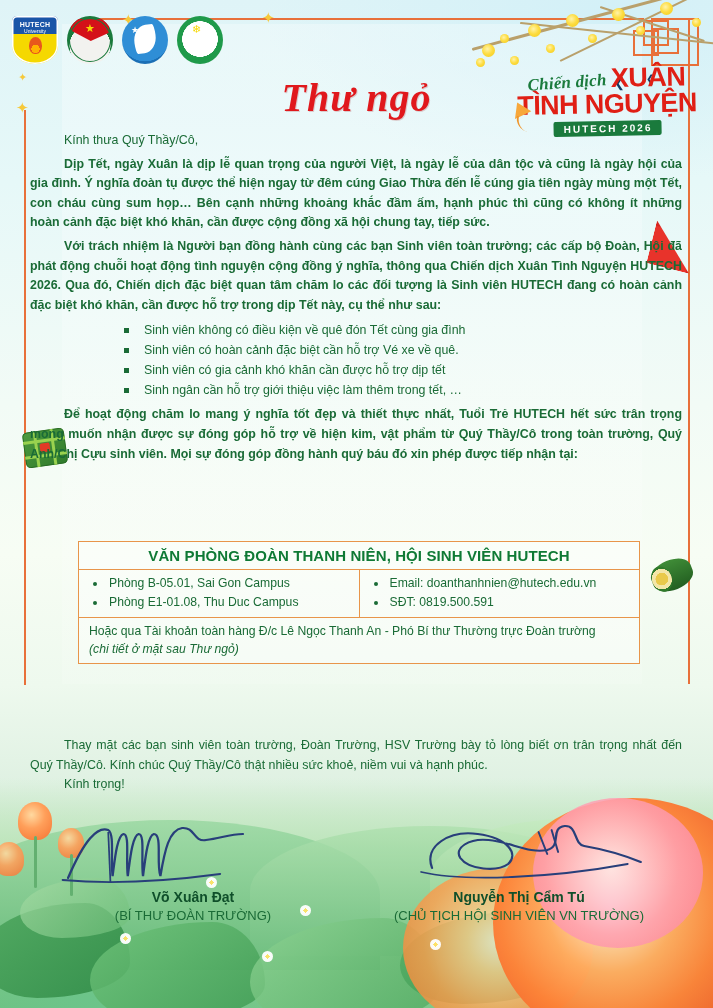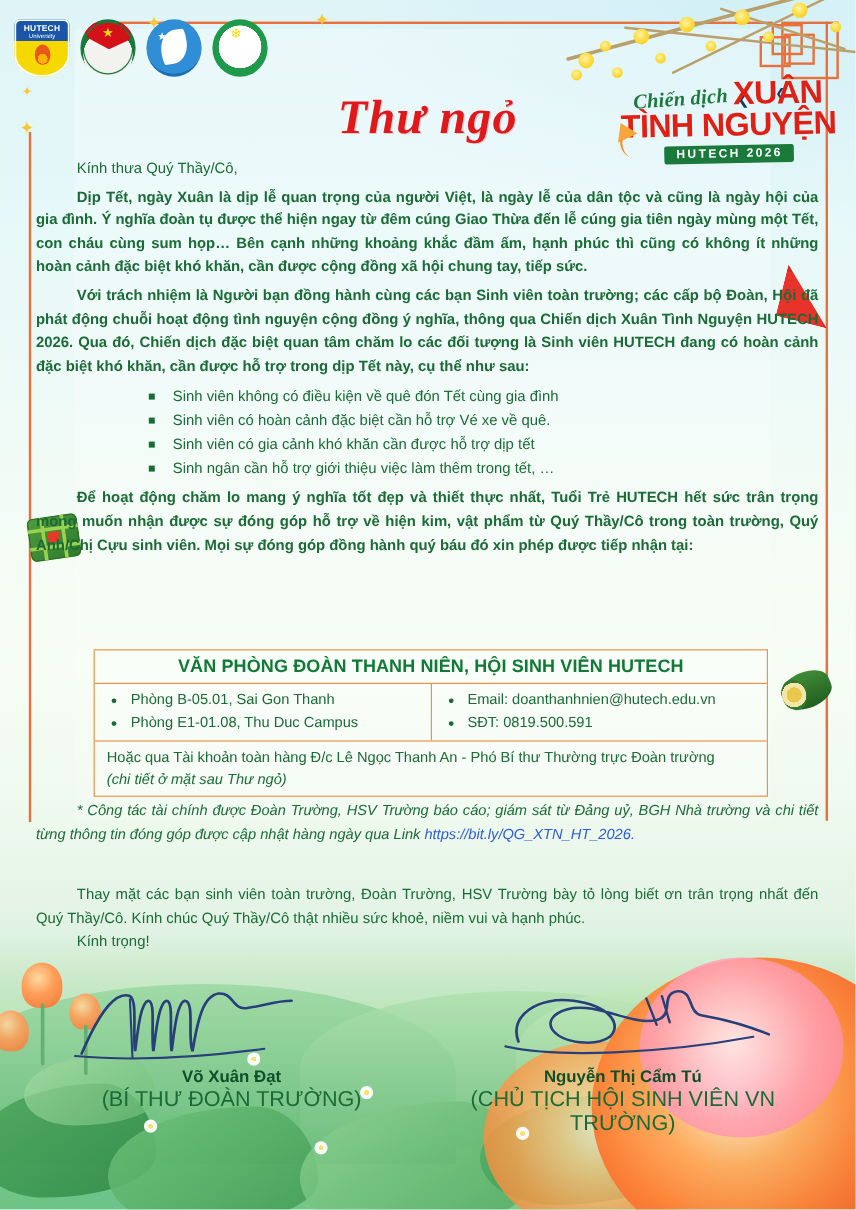--- a/index.html
+++ b/index.html
@@ -230,21 +230,21 @@
 
   
   .signatures{
     position:absolute;left:30px;top:820px;width:652px;display:flex;
   }
   .sig{flex:1;text-align:center;position:relative;}
   .sig-scribble{height:66px;position:relative;}
   .sig-name{
     font-weight:700;font-size:14px;color:#0f4f2a;line-height:18px;margin-top:2px;
   }
-  .sig-role{font-size:18px;color:#1a6b36;line-height:20px;}
+  .sig-role{font-size:13px;color:#1a6b36;line-height:20px;}
   .sig svg{position:absolute;left:0;top:0;width:100%;height:100%;}
 
   
   .banhchung{
     position:absolute;left:24px;top:430px;width:42px;height:36px;transform:rotate(-8deg);
   }
   .banhchung .body{position:absolute;inset:0;background:linear-gradient(145deg,#4f9c3f,#2f7a2b);border-radius:5px;
     box-shadow:inset 0 0 0 1px #2a6b26;}
   .banhchung .lace-h{position:absolute;left:0;right:0;height:3px;background:#9ad24f;}
   .banhchung .lace-v{position:absolute;top:0;bottom:0;width:3px;background:#9ad24f;}
@@ -402,40 +402,37 @@
       <li>Sinh ngân cần hỗ trợ giới thiệu việc làm thêm trong tết, …</li>
     </ul>
     <p>Để hoạt động chăm lo mang ý nghĩa tốt đẹp và thiết thực nhất, Tuổi Trẻ HUTECH hết sức trân trọng mong muốn nhận được sự đóng góp hỗ trợ về hiện kim, vật phẩm từ Quý Thầy/Cô trong toàn trường, Quý Anh/Chị Cựu sinh viên. Mọi sự đóng góp đồng hành quý báu đó xin phép được tiếp nhận tại:</p>
   </div>
 
   <div class="contact-box">
     <div class="cb-head">VĂN PHÒNG ĐOÀN THANH NIÊN, HỘI SINH VIÊN HUTECH</div>
     <div class="cb-cols">
       <div class="cb-col">
         <ul>
-          <li>Phòng B-05.01, Sai Gon Thanh</li>
+          <li>Phòng B-05.01, Sai Gon Campus</li>
           <li>Phòng E1-01.08, Thu Duc Campus</li>
         </ul>
       </div>
       <div class="cb-col">
         <ul>
           <li>Email: doanthanhnien@hutech.edu.vn</li>
           <li>SĐT: 0819.500.591</li>
         </ul>
       </div>
     </div>
     <div class="cb-foot">
       <div>Hoặc qua Tài khoản toàn hàng Đ/c Lê Ngọc Thanh An - Phó Bí thư Thường trực Đoàn trường</div>
       <div class="it">(chi tiết ở mặt sau Thư ngỏ)</div>
     </div>
   </div>
 
-  <div class="note">
-    <span class="indent"></span><span>* Công tác tài chính được Đoàn Trường, HSV Trường báo cáo; giám sát từ Đảng uỷ, BGH Nhà trường và chi tiết từng thông tin đóng góp được cập nhật hàng ngày qua Link </span><span class="link">https://bit.ly/QG_XTN_HT_2026.</span>
-  </div>
 
   <div class="closing">
     <p>Thay mặt các bạn sinh viên toàn trường, Đoàn Trường, HSV Trường bày tỏ lòng biết ơn trân trọng nhất đến Quý Thầy/Cô. Kính chúc Quý Thầy/Cô thật nhiều sức khoẻ, niềm vui và hạnh phúc.</p>
     <p>Kính trọng!</p>
   </div>
 
   <div class="signatures">
     <div class="sig">
       <div class="sig-scribble">
         <svg viewBox="0 0 300 66" preserveAspectRatio="none" aria-hidden="true">

